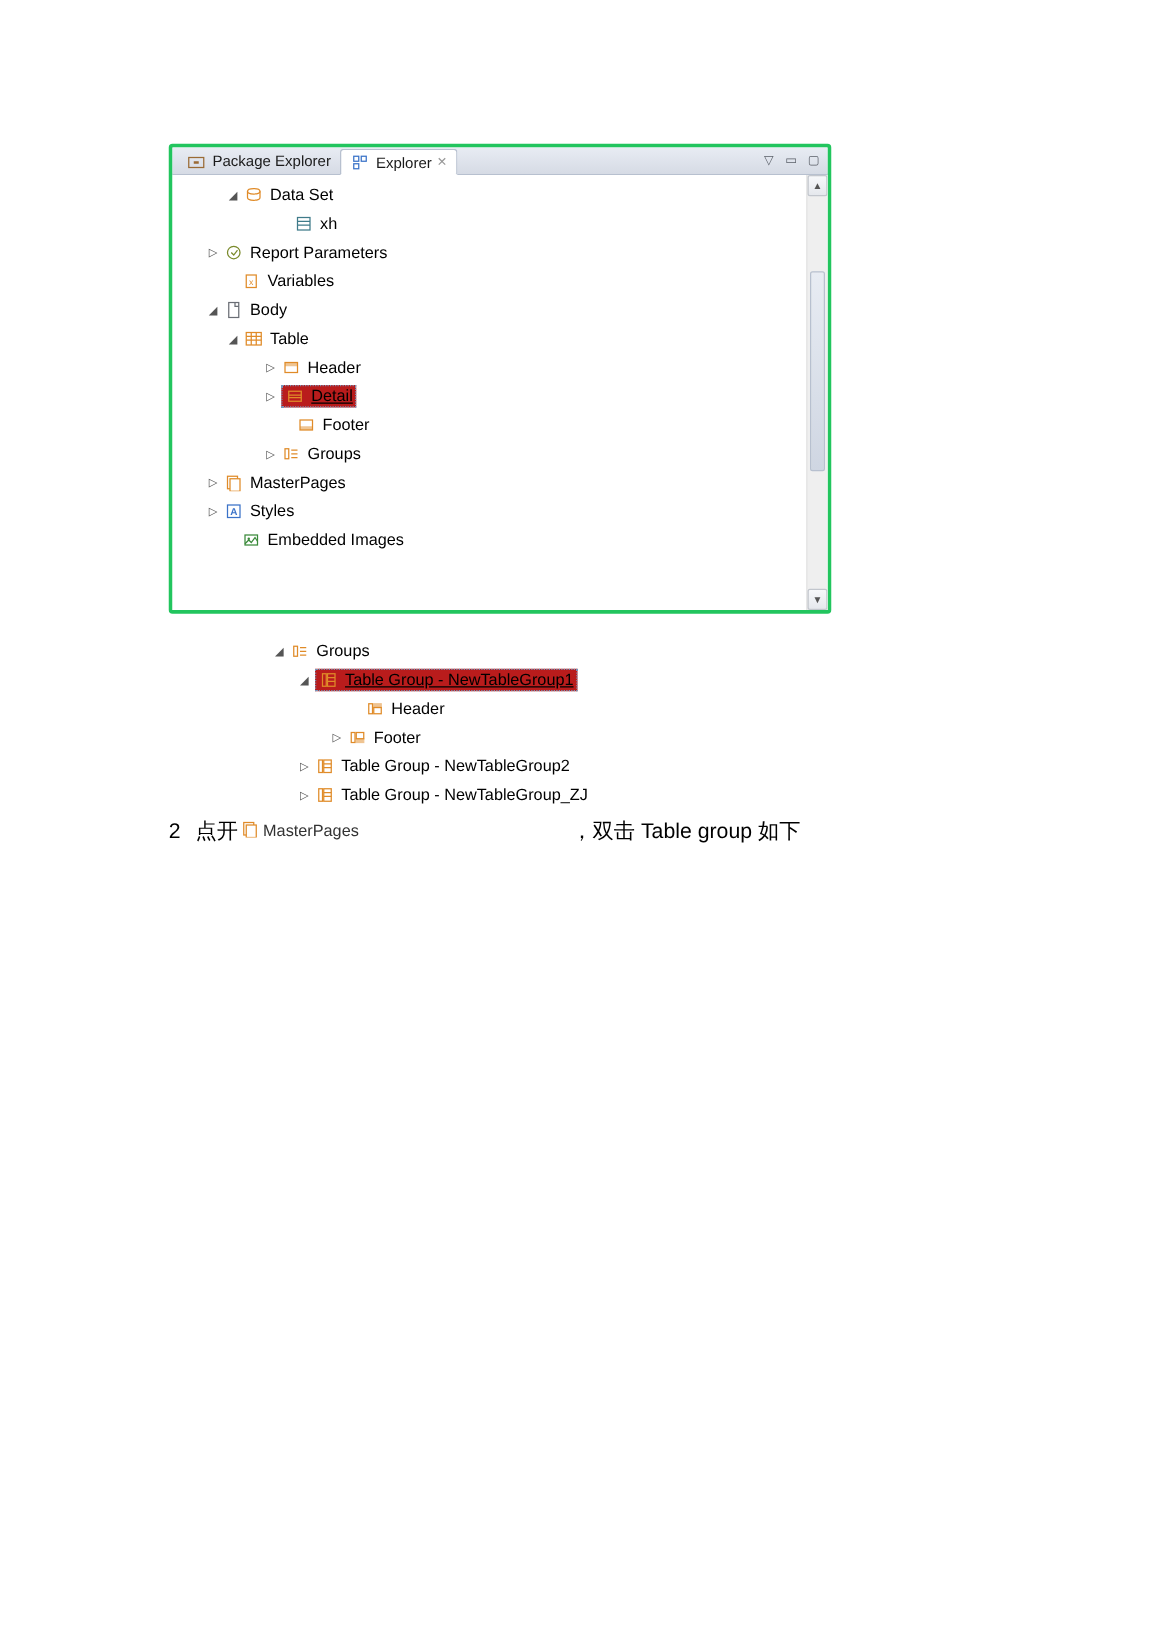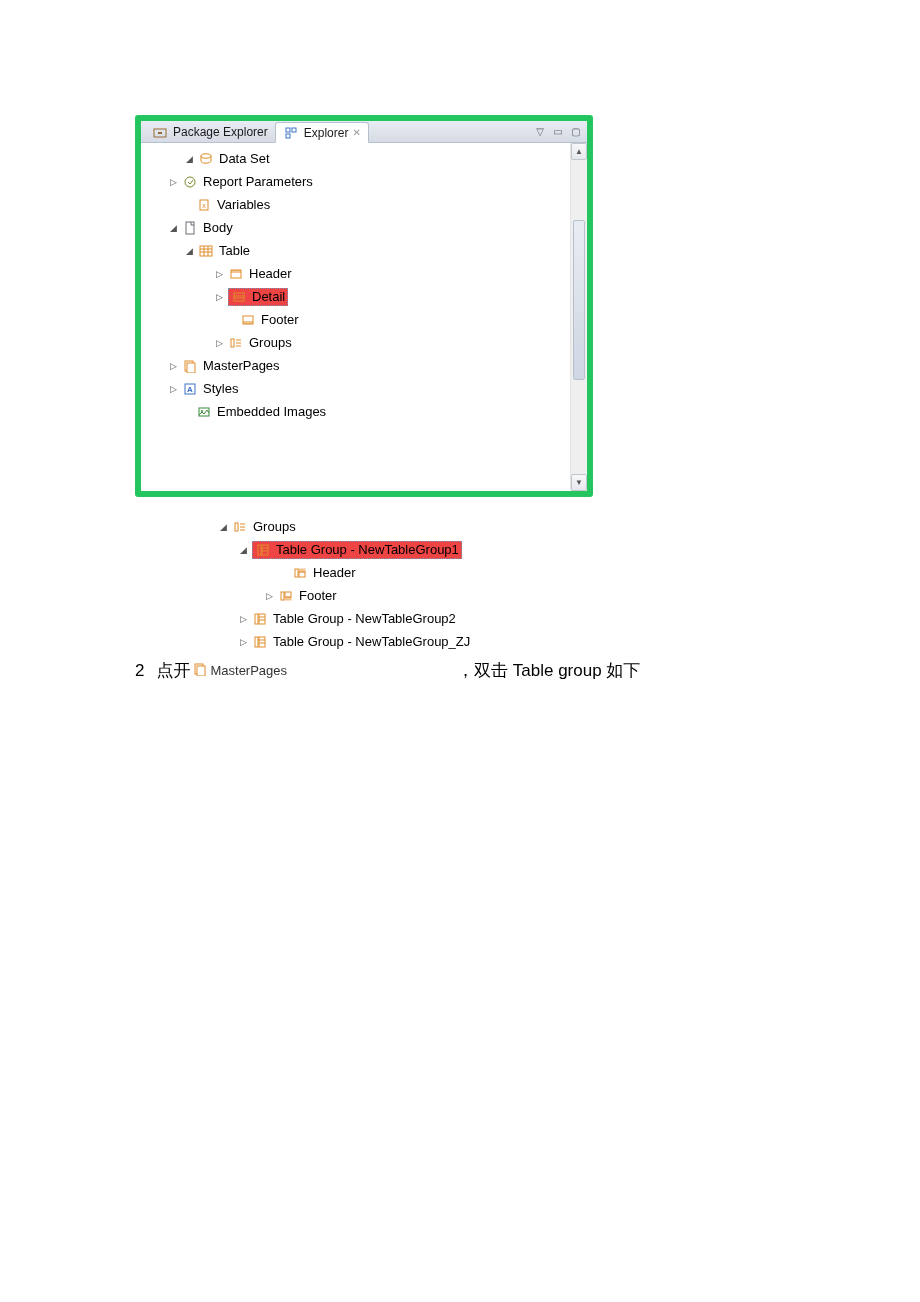--- a/index.html
+++ b/index.html
@@ -8,22 +8,22 @@
     font-family: "Microsoft YaHei", "Segoe UI", Tahoma, sans-serif;
     font-size: 13px;
     background: #fff;
     color: #000;
     width: 920px;
   }
   .page {
     padding: 115px 0 0 135px;
   }
   .panel {
-    width: 458px;
-    border: 6px solid #22c55e;
+    width: 530px;
+    border: 3px solid #22c55e;
     border-radius: 3px;
     position: relative;
     background: #fff;
   }
   .tabbar {
     height: 22px;
     display: flex;
     align-items: flex-end;
     background: linear-gradient(#e8ecf3, #d6dbe5);
     border-bottom: 1px solid #b7c0cf;
@@ -110,22 +110,23 @@
     white-space: nowrap;
   }
   .tw {
     width: 13px; height: 13px;
     display:inline-flex; align-items:center; justify-content:center;
     font-size: 9px; color:#555; margin-right: 2px;
   }
   .tw-none { width:13px; display:inline-block; }
   .sel {
     border: 1px dotted #7a94b8;
-    background: #ef4444;
+    background: #b91c1c;
     padding: 0 2px;
+    text-decoration: underline;
   }
   .lbl { padding-left: 4px; }
   .icon {
     width:16px; height:16px;
     display:inline-flex; align-items:center; justify-content:center;
     font-size: 12px;
     margin-right: 1px;
   }
 
   .ic-pkg svg, .ic-outline svg, .ic-gen svg { display:block; }
@@ -189,20 +190,35 @@
           <div class="row" style="padding-left:42px">
             <span class="tw">◢</span>
             <span class="icon c-orange">
               <svg width="16" height="16" viewBox="0 0 16 16">
                   <ellipse cx="8" cy="5" rx="5" ry="2.2" fill="none" stroke="currentColor"></ellipse>
                   <path d="M3 5v5c0 1.2 2.2 2.2 5 2.2s5-1 5-2.2V5" fill="none" stroke="currentColor"></path>
                 </svg>
             </span>
             <span class="lbl">Data Set</span>
           </div>
+          <ul>
+            <li>
+                <div class="row" style="padding-left:84px">
+              <span class="tw-none"></span>
+              <span class="icon c-teal">
+                <svg width="14" height="14" viewBox="0 0 14 14">
+                      <rect x="2" y="2" width="10" height="10" fill="none" stroke="currentColor"></rect>
+                      <line x1="2" y1="5" x2="12" y2="5" stroke="currentColor"></line>
+                      <line x1="2" y1="8" x2="12" y2="8" stroke="currentColor"></line>
+                    </svg>
+              </span>
+              <span class="lbl">xh</span>
+            </div>
+              </li>
+          </ul>
         </li>
         <li>
             <div class="row" style="padding-left:26px">
           <span class="tw">▷</span>
           <span class="icon c-olive">
             <svg width="14" height="14" viewBox="0 0 14 14">
                   <circle cx="7" cy="7" r="5" fill="none" stroke="currentColor"></circle>
                   <path d="M5 7l2 2 3-4" fill="none" stroke="currentColor"></path>
                 </svg>
           </span>

